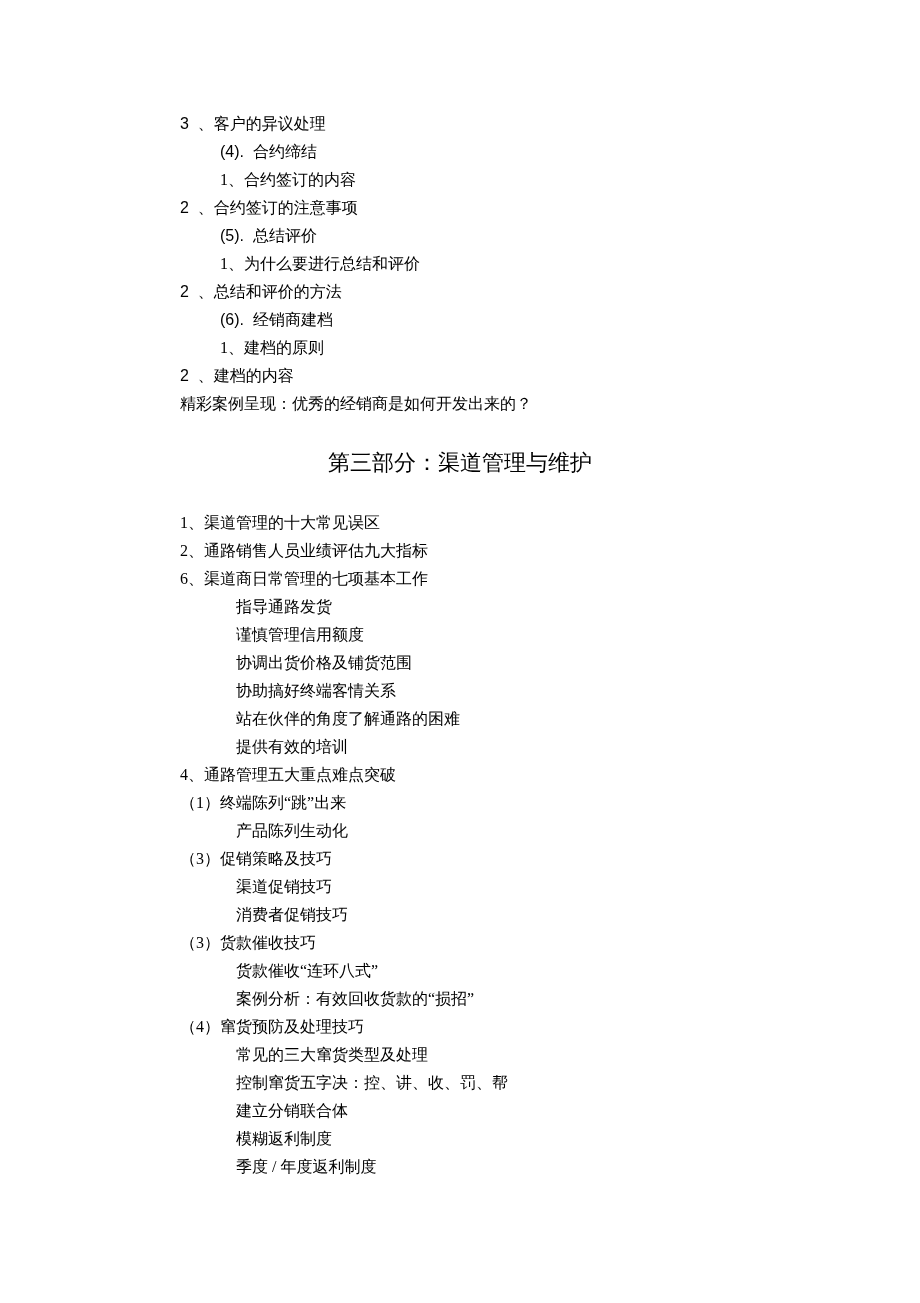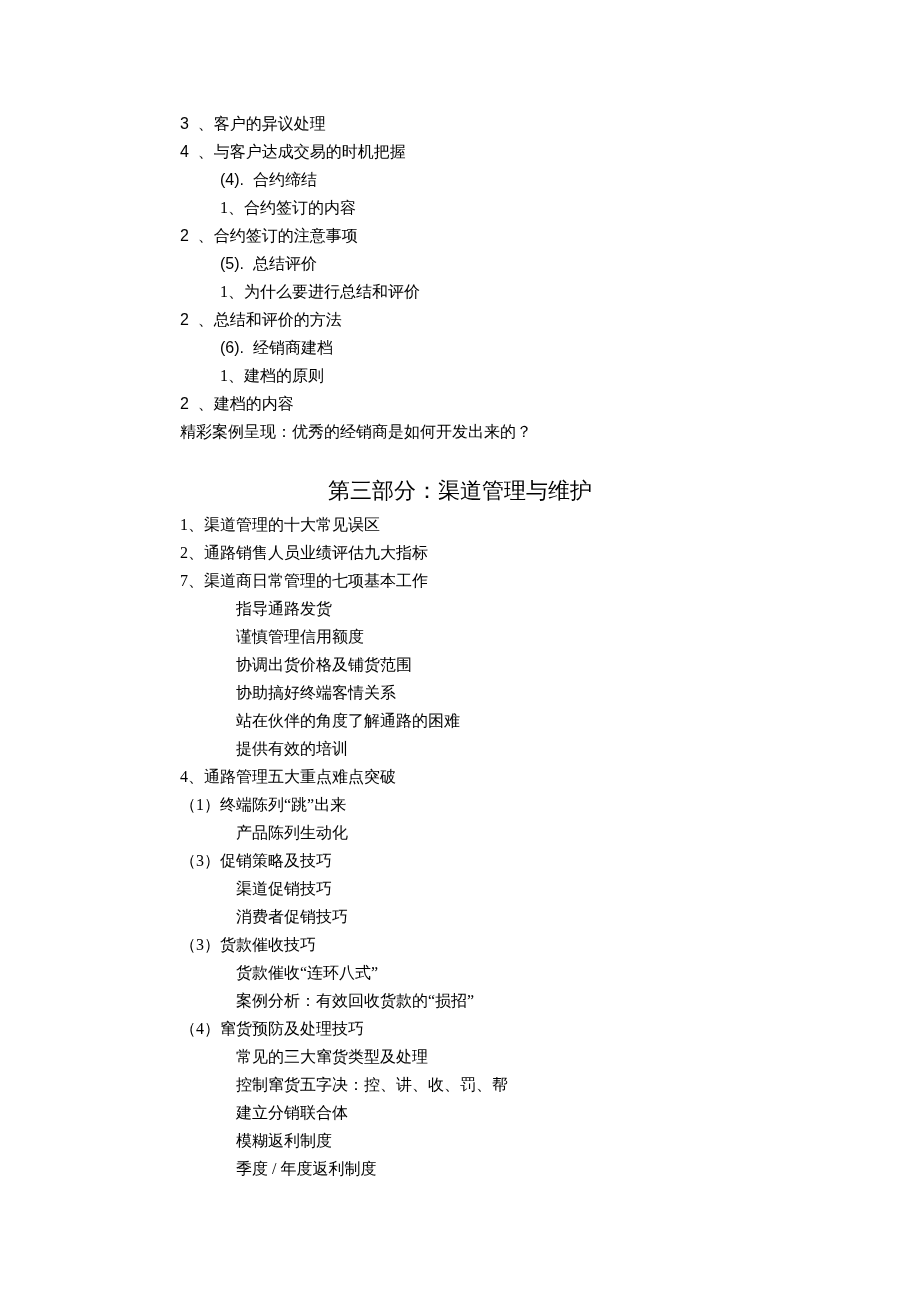--- a/index.html
+++ b/index.html
@@ -16,55 +16,55 @@
   .page {
     padding: 110px 180px 0 180px;
   }
   .line {
     white-space: pre;
   }
   .heading {
     text-align: center;
     font-size: 22px;
     margin-top: 26px;
+    margin-bottom: 26px;
     font-family: "SimSun", "宋体", serif;
   }
   .arial {
     font-family: Arial, sans-serif;
   }
   .ind0 { padding-left: 0px; }
   .ind1 { padding-left: 40px; }
   .ind2 { padding-left: 56px; }
 </style>
 </head>
 <body>
 
 <div class="page">
 
   <div id="top-block">
       <div class="line ind0"><span class="arial">3&nbsp;&nbsp;</span>、客户的异议处理</div>
-      <div class="line ind0"><span class="arial">4&nbsp;&nbsp;</span>、与客户达成交易的时机把握</div>
       <div class="line ind1"><span class="arial">(4).&nbsp;&nbsp;</span>合约缔结</div>
       <div class="line ind1">1、合约签订的内容</div>
       <div class="line ind0"><span class="arial">2&nbsp;&nbsp;</span>、合约签订的注意事项</div>
       <div class="line ind1"><span class="arial">(5).&nbsp;&nbsp;</span>总结评价</div>
       <div class="line ind1">1、为什么要进行总结和评价</div>
       <div class="line ind0"><span class="arial">2&nbsp;&nbsp;</span>、总结和评价的方法</div>
       <div class="line ind1"><span class="arial">(6).&nbsp;&nbsp;</span>经销商建档</div>
       <div class="line ind1">1、建档的原则</div>
       <div class="line ind0"><span class="arial">2&nbsp;&nbsp;</span>、建档的内容</div>
       <div class="line ind0">精彩案例呈现：优秀的经销商是如何开发出来的？</div>
     </div>
 
   <div class="heading">第三部分：渠道管理与维护</div>
 
   <div id="bottom-block">
       <div class="line ind0">1、渠道管理的十大常见误区</div>
       <div class="line ind0">2、通路销售人员业绩评估九大指标</div>
-      <div class="line ind0">7、渠道商日常管理的七项基本工作</div>
+      <div class="line ind0">6、渠道商日常管理的七项基本工作</div>
       <div class="line ind2">指导通路发货</div>
       <div class="line ind2">谨慎管理信用额度</div>
       <div class="line ind2">协调出货价格及铺货范围</div>
       <div class="line ind2">协助搞好终端客情关系</div>
       <div class="line ind2">站在伙伴的角度了解通路的困难</div>
       <div class="line ind2">提供有效的培训</div>
       <div class="line ind0">4、通路管理五大重点难点突破</div>
       <div class="line ind0">（1）终端陈列“跳”出来</div>
       <div class="line ind2">产品陈列生动化</div>
       <div class="line ind0">（3）促销策略及技巧</div>

